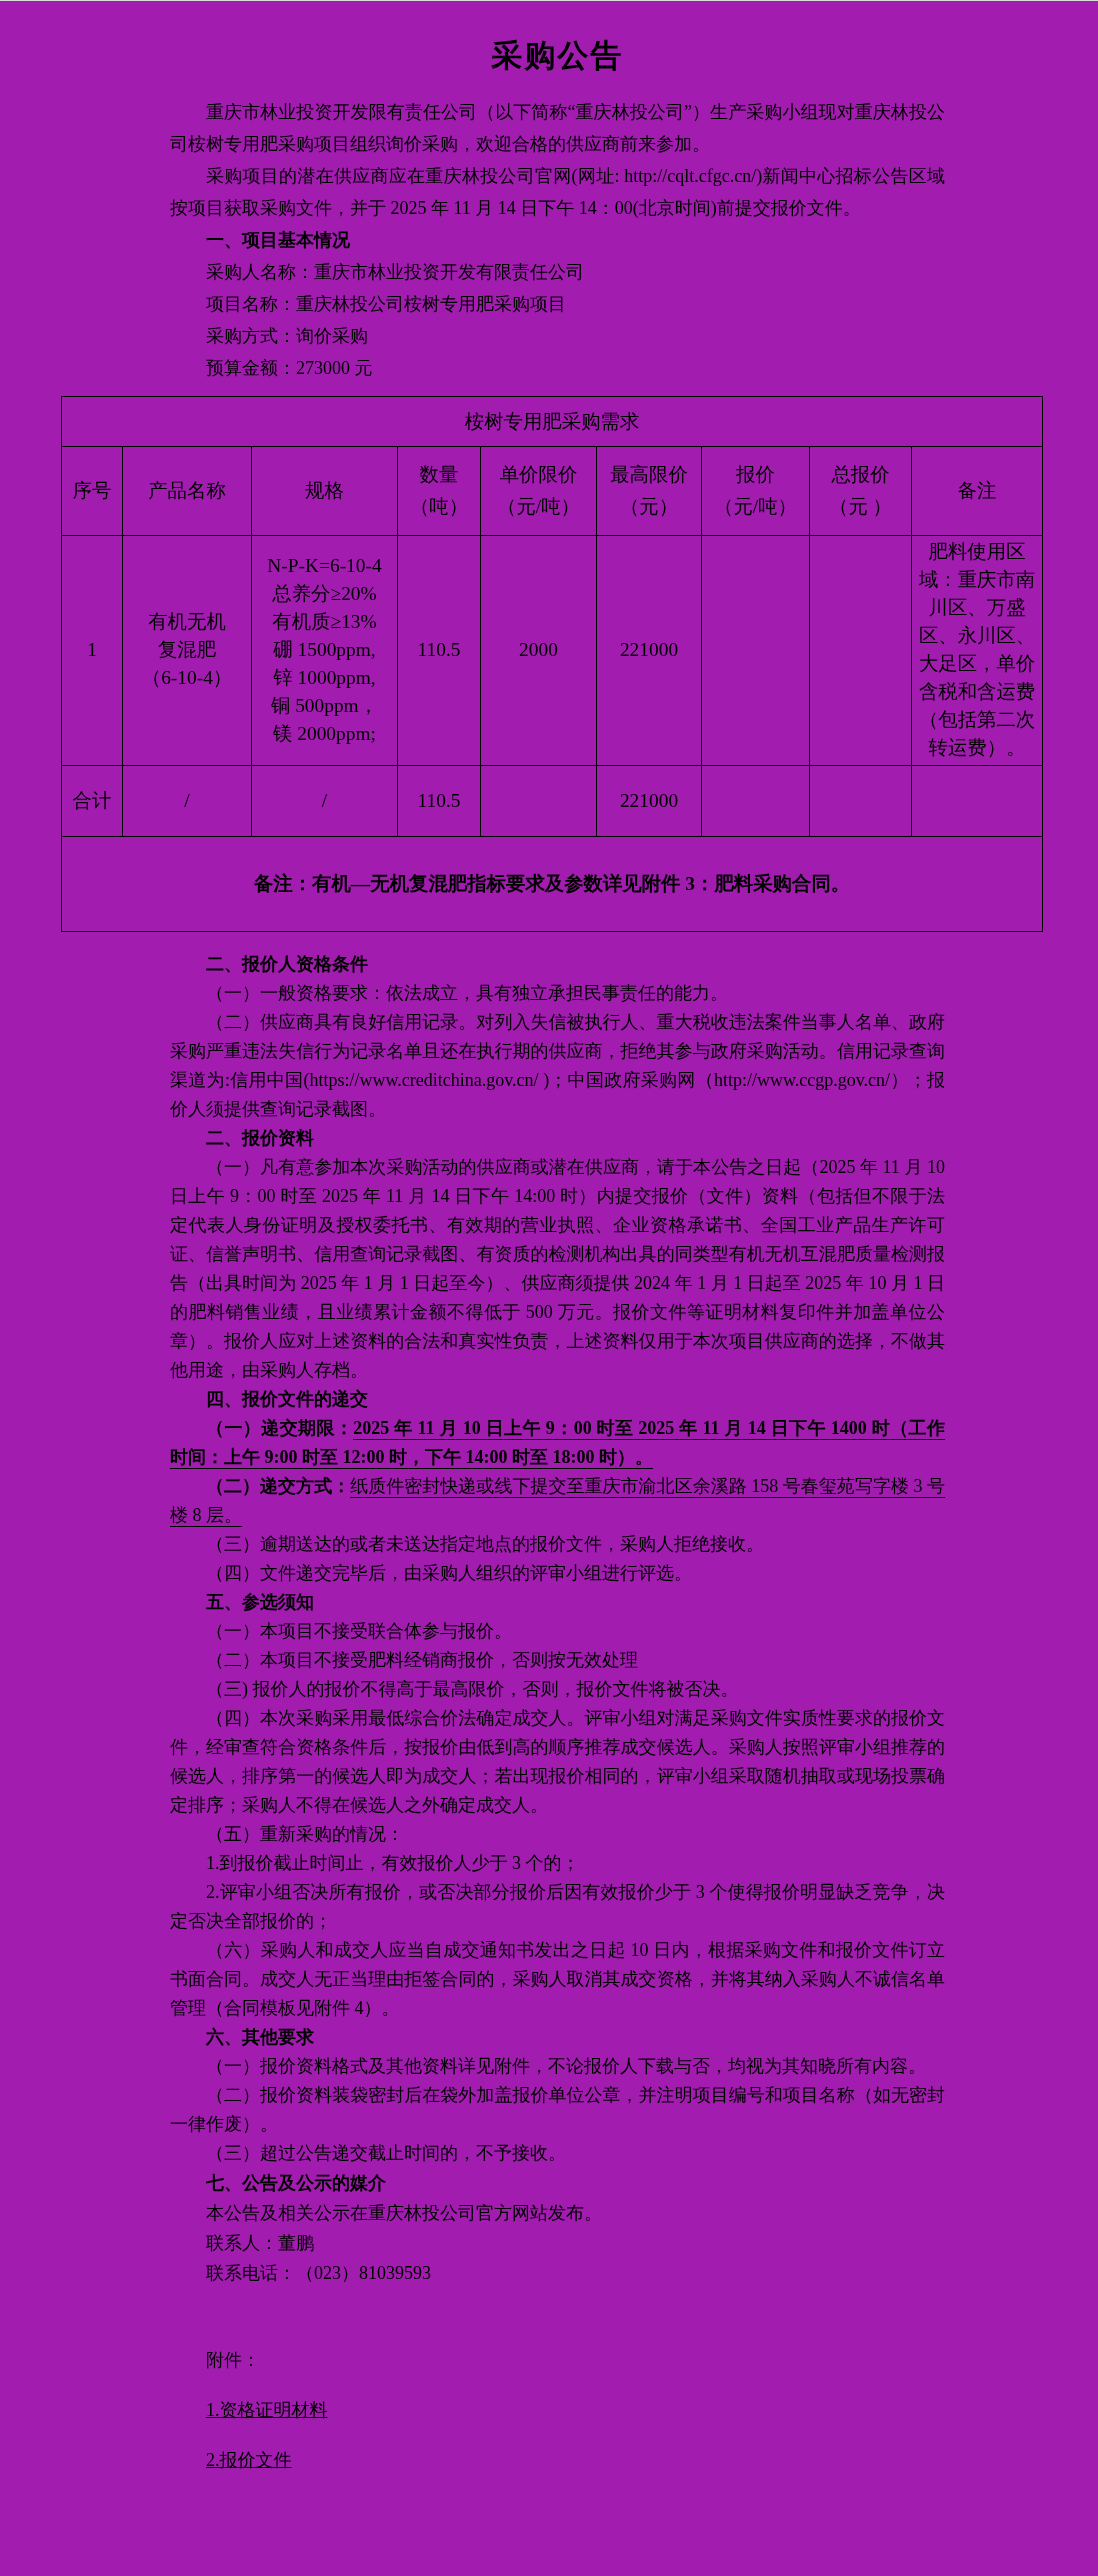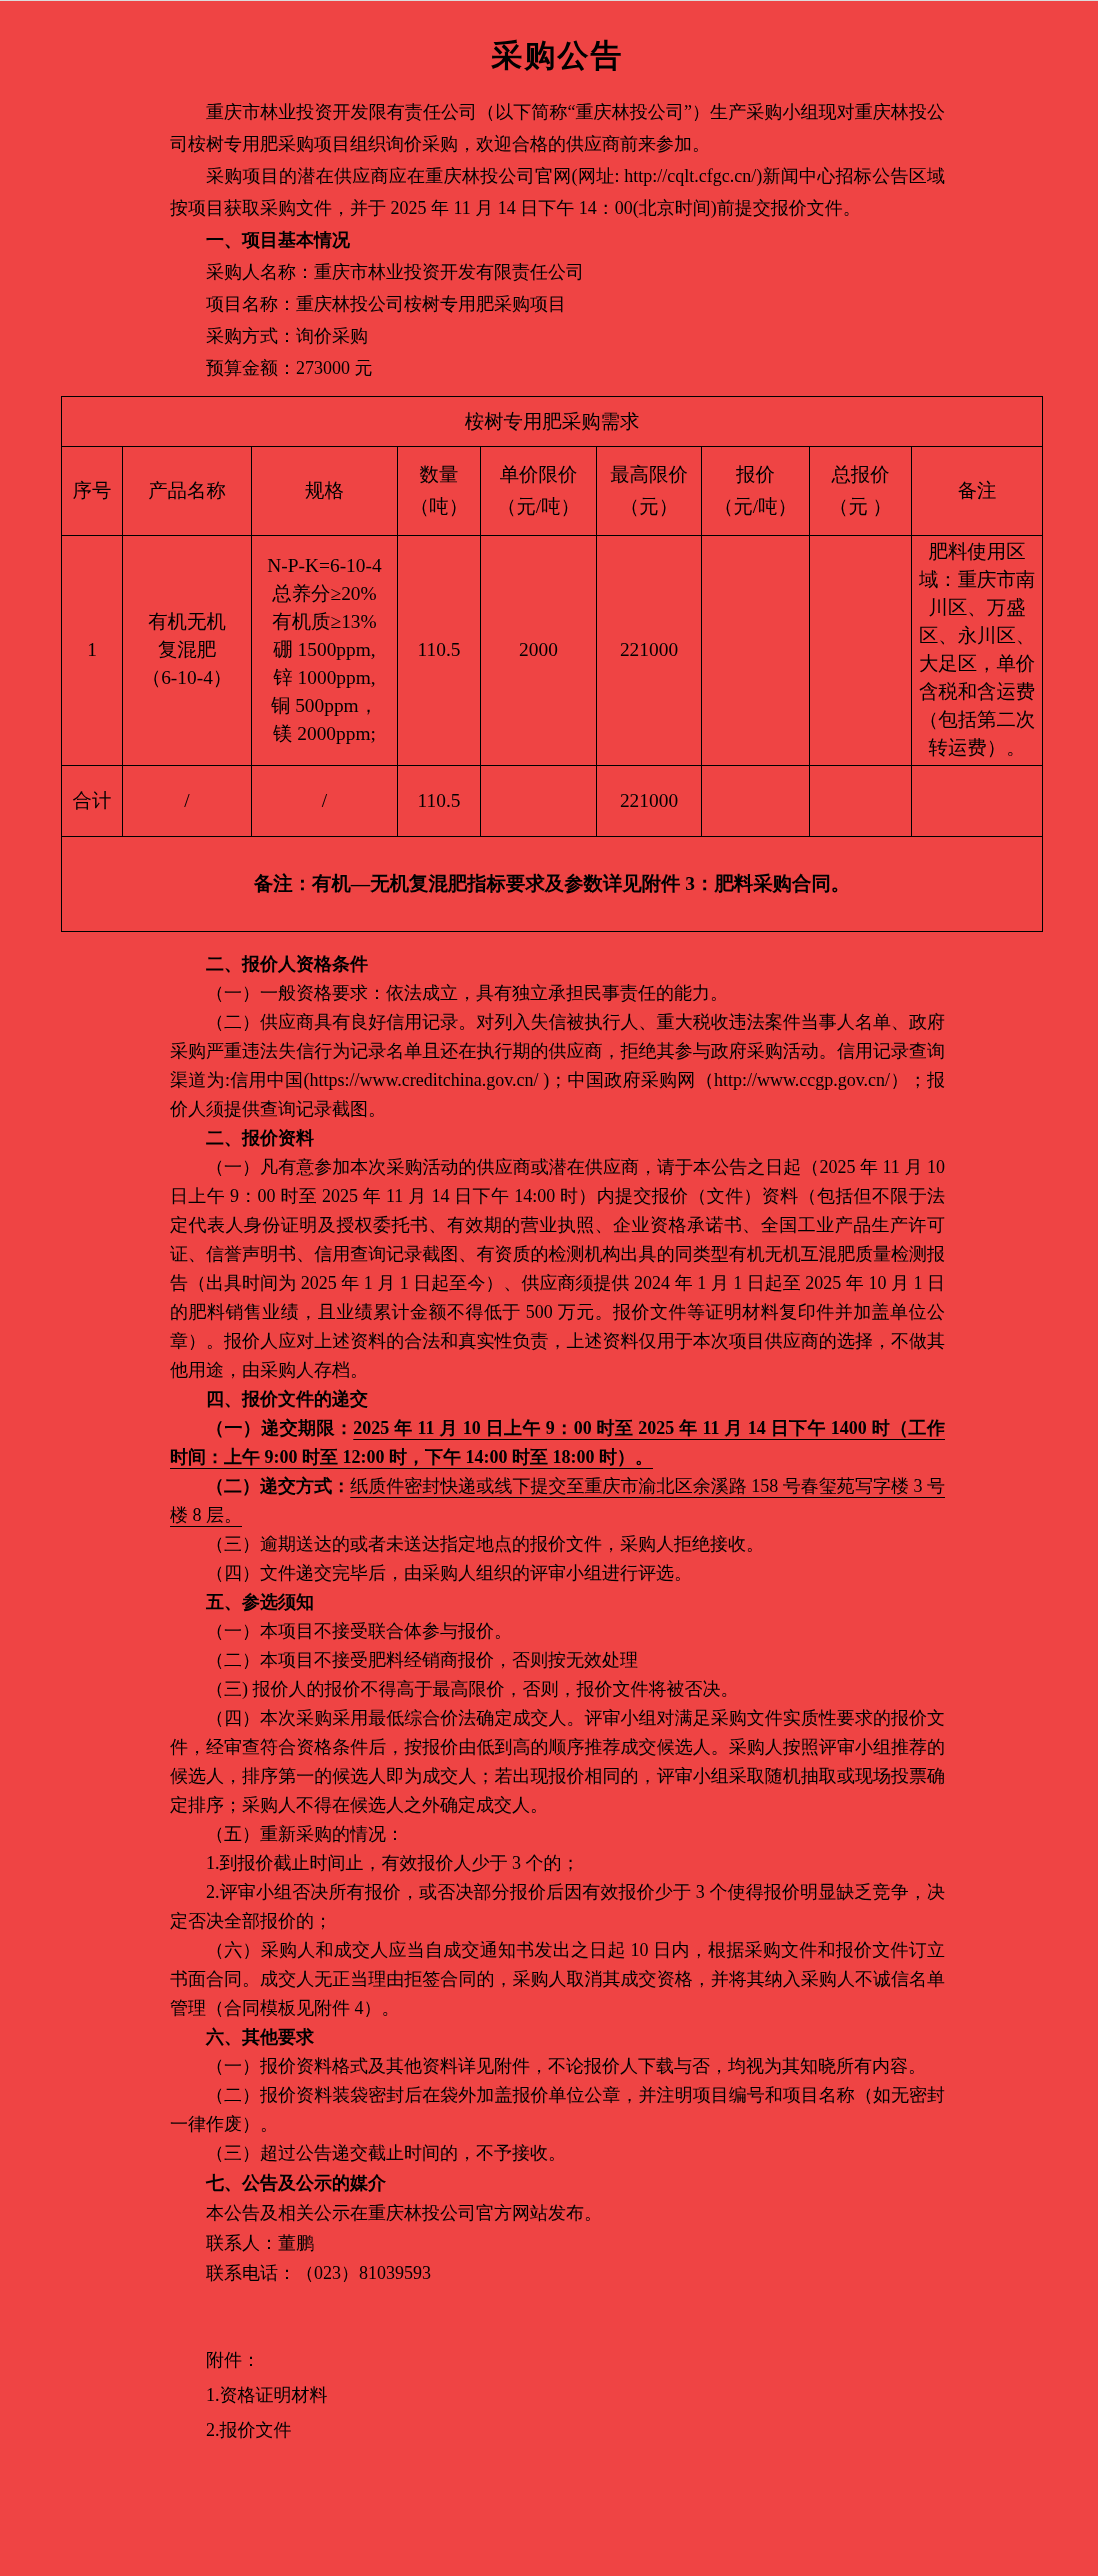--- a/index.html
+++ b/index.html
@@ -1,19 +1,19 @@
 <!DOCTYPE html>
 <html style="font-size:11px"><head>
 <meta charset="utf-8">
 <style>
   html,body{margin:0;padding:0;background:#ffffff;}
   .page{
     width:1098px;
     height:2576px;
-    background:#ef4444;
+    background:#a21caf;
     border-top:1.4px solid #dcdcdc;
     box-sizing:border-box;
     padding:33px 153px 0 170px;
     overflow:hidden;
     font-family:"Liberation Serif","DejaVu Serif",serif;
     color:#000000;
   }
   .doc-title{
     font-size:31px;
     font-weight:bold;
@@ -57,21 +57,21 @@
   tr.thead td{height:82px;white-space:pre-line;line-height:32px;}
   td.cell-product{white-space:pre-line;line-height:40px;}
   td.cell-spec{text-align:left;white-space:pre-line;line-height:29px;padding-left:8.3px;}
   td.cell-remark{text-align:justify;line-height:29px;padding:5.5px 7px;}
   tr.datarow td{height:208px;}
   tr.sumrow td{height:64px;}
   td.noterow{height:89px;text-align:left;font-weight:bold;padding-left:9.7px;font-size:20px;}
   
   .contacts .para{line-height:30px;}
   .attach-label{margin-top:58px;}
-  .attach-item{margin-top:6px;}
+  .attach-item{margin-top:21px;text-decoration:underline;}
 </style>
 </head>
 <body>
 
 <div class="page">
 
   <h1 class="doc-title">采购公告</h1>
 
   <div class="intro">
     <p class="para">重庆市林业投资开发限有责任公司（以下简称“重庆林投公司”）生产采购小组现对重庆林投公司桉树专用肥采购项目组织询价采购，欢迎合格的供应商前来参加。</p>

